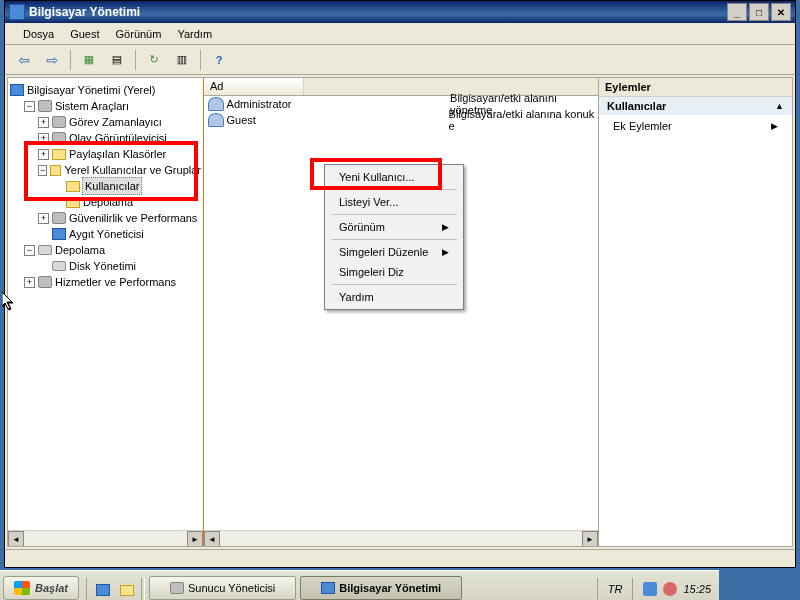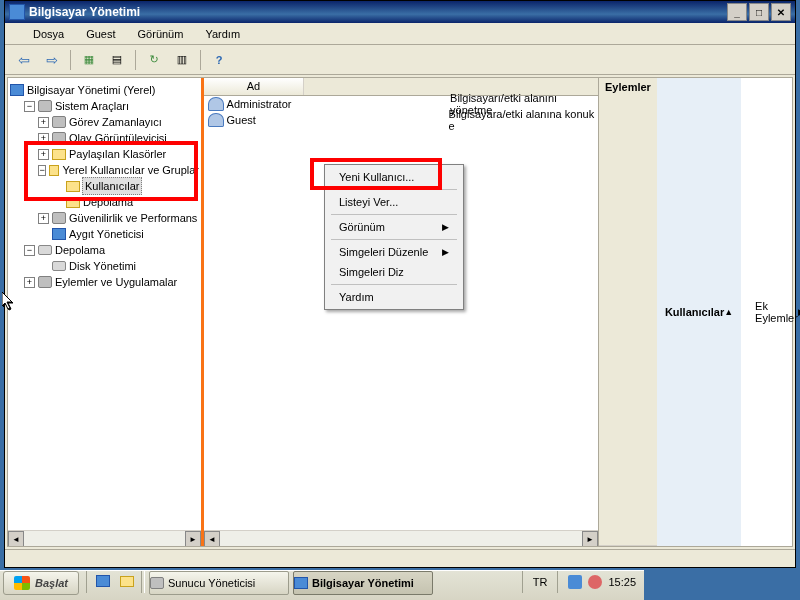--- a/index.html
+++ b/index.html
@@ -14,28 +14,28 @@
     color: #fff; display: flex; align-items: center; padding: 0 4px; justify-content: space-between;
   }
   .titlebar-left { display: flex; align-items: center; gap: 4px; }
   .titlebar-icon { width: 16px; height: 16px; background:#4a8bd6; border:1px solid #2255aa; }
   .title-text { font-weight: bold; font-size: 12px; }
   .winbtns { display: flex; gap: 2px; }
   .winbtn {
     width: 20px; height: 18px; background: #d4d0c8; border: 1px solid #888; 
     display: flex; align-items: center; justify-content: center; font-size: 10px; font-weight: bold; color:#000;
   }
-  .menubar { height: 22px; display: flex; align-items: center; gap: 6px; padding: 2px 20px; border-bottom: 1px solid #aca899; }
+  .menubar { height: 22px; display: flex; align-items: center; gap: 0; padding: 2px 10px; border-bottom: 1px solid #aca899; }
   .menu-item { padding: 2px 8px; cursor: default; }
   .toolbar { height: 30px; display: flex; align-items: center; padding: 2px 6px; border-bottom: 1px solid #aca899; gap:2px; }
   .tool-btn { width: 26px; height: 24px; border: 1px solid transparent; display:flex; align-items:center; justify-content:center; }
   .tool-sep { width:1px; height:20px; background:#aca899; margin:0 3px; }
   
   .content { flex:1; display:flex; border:1px solid #aca899; margin:2px; background:#fff; position:relative; }
-  .tree-pane { width:196px; border-right:3px solid #f97316; overflow:hidden; position:relative; background:#fff;text-align:center;}
+  .tree-pane { width:196px; border-right:1px solid #f97316; overflow:hidden; position:relative; background:#fff;text-align:center;}
   .tree { padding:4px 2px; line-height:16px; white-space:nowrap;}
   .tree-row { display:flex; align-items:center; height:16px; cursor:default;}
   .expander { width:11px; height:11px; border:1px solid #808080; background:#fff; display:flex; align-items:center; justify-content:center; font-size:9px; line-height:9px; margin-right:3px; color:#000;}
   .expander.blank { border:none; background:transparent; }
   .node-icon { width:16px; height:14px; margin-right:3px; display:inline-block;}
   .node-label { font-size:11px; }
   .selected { background:#e0e0e0; border:1px dotted #808080; padding:0 2px; margin-left:-1px;}
   .indent1 { padding-left:14px; }
   .indent2 { padding-left:28px; }
   .indent3 { padding-left:42px; }
@@ -44,26 +44,26 @@
   .gear-ico { background:#bfbfbf; border:1px solid #808080; width:14px; height:12px; border-radius:2px;}
   .disk-ico { background:#d9d9d9; border:1px solid #888; width:14px; height:10px; border-radius:2px;}
   
   .highlight-box {
     position:absolute; border:4px solid #fe0000; pointer-events:none;
   }
   .hb1 { left:24px; top:141px; width:174px; height:60px; }
   
   .list-pane { flex:1; position:relative; border-right:1px solid #aca899; overflow:hidden;}
   .list-header { display:flex; border-bottom:1px solid #aca899; background:#ece9d8; height:18px;}
-  .list-col { border-right:1px solid #d4d0c8; padding:2px 6px; font-size:11px; background:linear-gradient(#fff,#ece9d8);text-align:center;}
+  .list-col { border-right:1px solid #d4d0c8; padding:2px 6px; font-size:11px; background:linear-gradient(#fff,#ece9d8);}
   .list-body {}
   .list-row { display:flex; height:16px; align-items:center; padding-left:4px;}
   .user-ico { width:16px; height:14px; background:#b0c7e6; border:1px solid #4a7abf; border-radius:50% 50% 10% 10%; margin-right:3px;}
   
-  .actions-pane { width:193px; background:#fff; display:flex; flex-direction:row;}
+  .actions-pane { width:193px; background:#fff; display:flex; flex-direction:column;}
   .actions-title { background:#ece9d8; border-bottom:1px solid #d4d0c8; padding:3px 6px; font-size:11px; font-weight:bold;}
   .actions-group { background:#e7eff7; padding:3px 8px; font-weight:bold; font-size:11px; display:flex; justify-content:space-between; align-items:center;}
   .actions-item { padding:5px 14px; font-size:11px; display:flex; justify-content:space-between; align-items:center;}
   .chev { font-size:9px; }
   
   .status { height:18px; border-top:1px solid #aca899; background:#ece9d8;}
   
   .scrollbar-h { position:absolute; bottom:0; left:0; right:0; height:16px; background:#ece9d8; border-top:1px solid #d4d0c8; display:flex; }
   .sb-btn { width:16px; height:16px; background:#d4d0c8; border:1px solid #888; font-size:8px; display:flex; align-items:center; justify-content:center;}
   .sb-track { flex:1; background:#efefe8; }
@@ -71,38 +71,38 @@
   .context-menu {
     position:absolute; left:324px; top:164px; width:140px; background:#f1f1f1;
     border:1px solid #808080; box-shadow: 2px 2px 3px rgba(0,0,0,0.35);
     padding:2px;
   }
   .ctx-item { padding:4px 12px; font-size:11px; cursor:default; display:flex; justify-content:space-between; align-items:center;}
   .ctx-sep { height:1px; background:#c0c0c0; margin:2px 4px;}
   .hb2 { position:absolute; left:310px; top:158px; width:132px; height:32px; border:4px solid #fe0000; pointer-events:none;}
   
   .taskbar {
-    position:absolute; left:0; bottom:0; width:644px; height:30px;
+    position:absolute; left:0; bottom:0; width:719px; height:30px;
     background: linear-gradient(#e3e3d6,#d7d5c4); border-top:1px solid #fff;
-    display:flex; align-items:flex-start;margin-top:43px;
+    display:flex; align-items:flex-end;margin-top:43px;
   }
   .start-btn {
     height:24px; padding:0 10px; margin:0 3px; background:linear-gradient(#f5f5ec,#d7d5c4);
     border:1px solid #9c9c8c; border-radius:3px; display:flex; align-items:center; gap:5px;
     font-style:italic; font-weight:bold; font-size:12px; color:#444;
   }
   .win-flag { width:16px; height:14px; background:
     conic-gradient(#f65314 0 90deg,#7cbb00 90deg 180deg,#ffbb00 180deg 270deg,#00a1f1 270deg 360deg);
     border-radius:2px;}
   .tb-sep { width:1px; height:22px; background:#a0a090; margin:0 4px;}
   .tb-sep2 { width:4px; height:22px; border-left:1px solid #a0a090; border-right:1px solid #fff; margin:0 2px;}
   .tb-ql { width:20px; height:20px; margin:0 2px; display:flex; align-items:center; justify-content:center;}
-  .tb-task { height:24px; padding:0 0; margin:0 2px; border:1px solid #9c9c8c; border-radius:2px; background:linear-gradient(#f5f5ec,#d7d5c4); display:flex; align-items:center; gap:4px; font-size:11px; min-width:140px;}
+  .tb-task { height:24px; padding:0 20px; margin:0 2px; border:1px solid #9c9c8c; border-radius:2px; background:linear-gradient(#f5f5ec,#d7d5c4); display:flex; align-items:center; gap:4px; font-size:11px; min-width:140px;}
   .tb-task.active { background:linear-gradient(#d7d5c4,#c5c3b0); border-color:#7a7a6a;}
-  .tray { margin-left:auto; display:flex; align-items:center; gap:6px; padding:0 8px; font-size:11px;}
+  .tray { margin-left:auto; display:flex; align-items:center; gap:6px; padding:0 8px; font-size:11px;font-style:italic;}
   .tray-ico { width:14px; height:14px; }
   
   .cursor-arrow {
     position:absolute; left:2px; top:292px; width:12px; height:18px; pointer-events:none;
   }
   .cursor-arrow svg { filter: drop-shadow(1px 1px 0 #000);}
 </style>
 </head>
 <body>
 
@@ -212,21 +212,21 @@
           <span class="node-label">Depolama</span>
         </div>
         <div class="tree-row indent2">
           <span class="expander blank"></span>
           <span class="node-icon disk-ico"></span>
           <span class="node-label">Disk Yönetimi</span>
         </div>
         <div class="tree-row indent1">
           <span class="expander">+</span>
           <span class="node-icon gear-ico"></span>
-          <span class="node-label">Eylemler ve Uygulamalar</span>
+          <span class="node-label">Hizmetler ve Performans</span>
         </div>
       </div>
       <div class="scrollbar-h">
         <div class="sb-btn">◄</div>
         <div class="sb-track"></div>
         <div class="sb-btn">►</div>
       </div>
     </div>
 
     <div class="list-pane">

